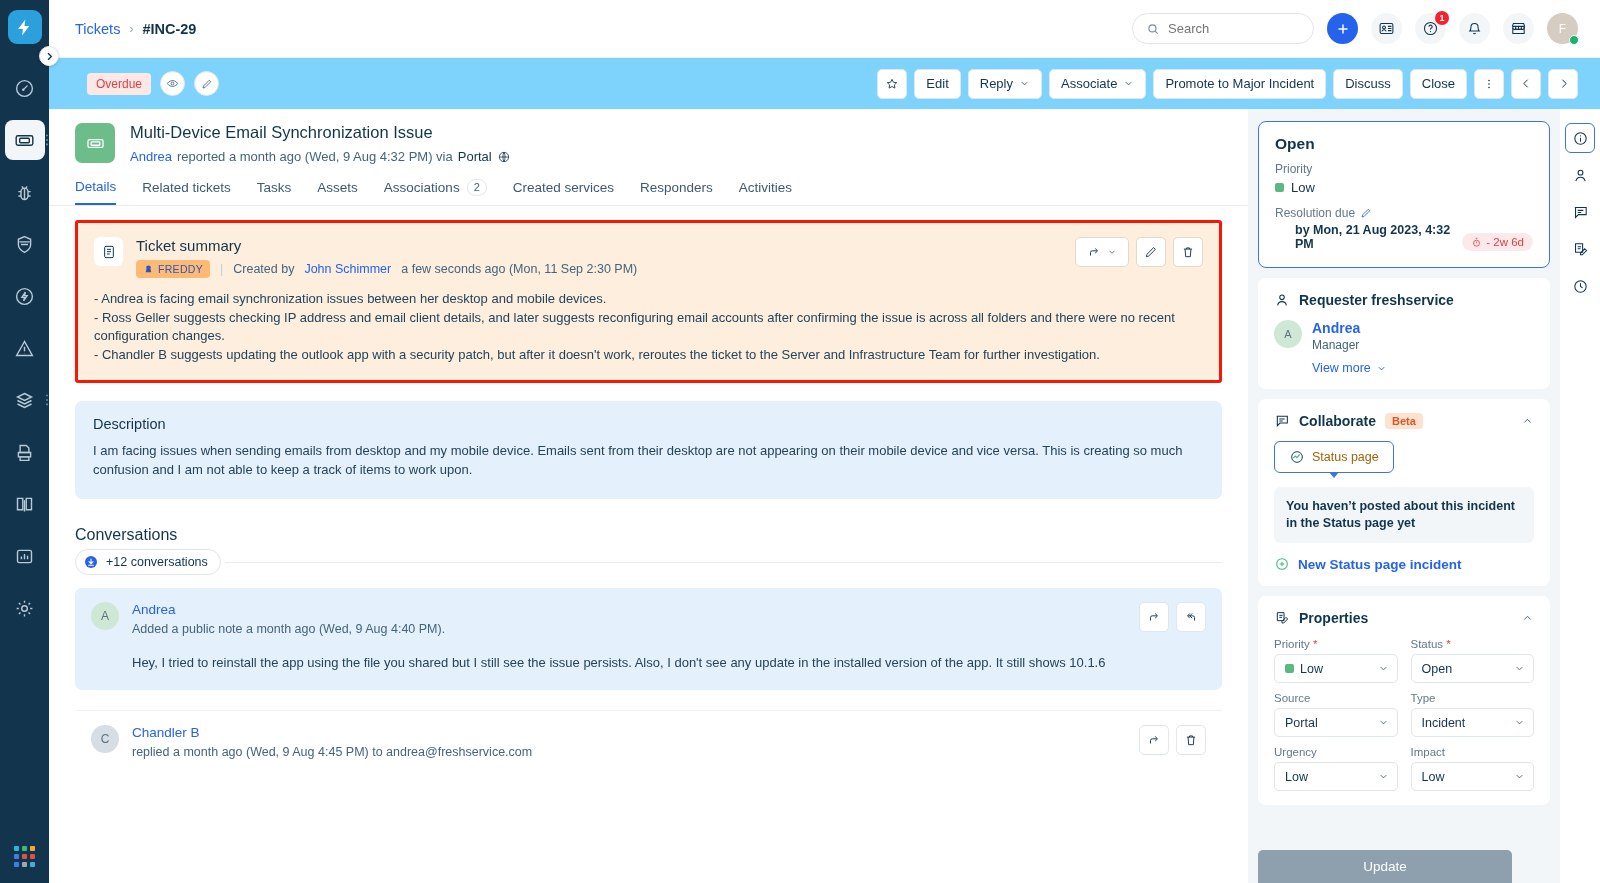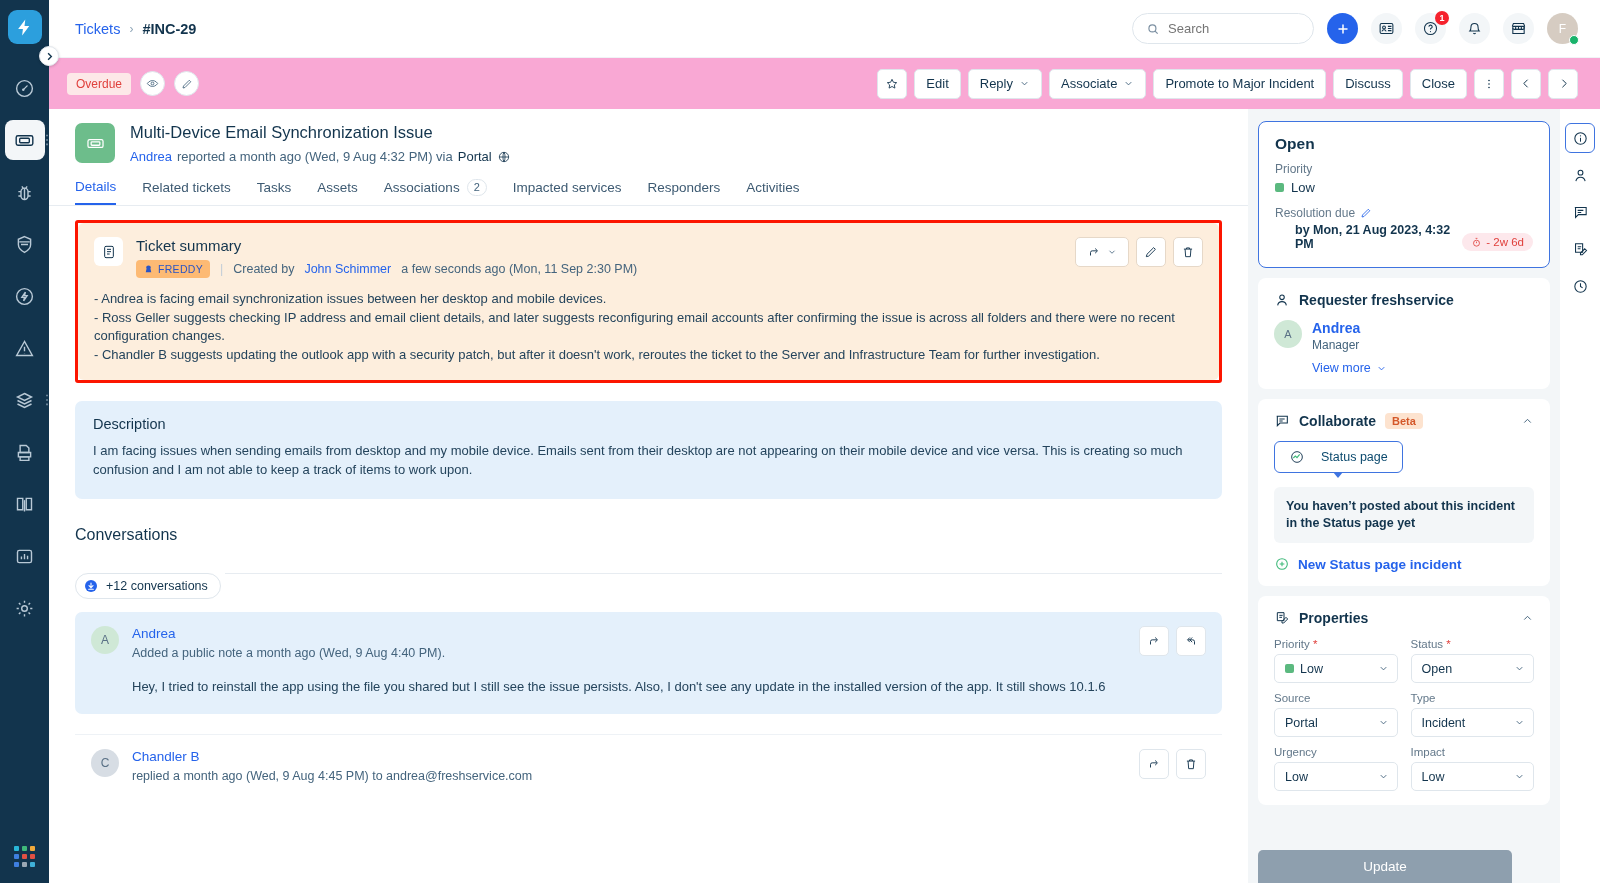--- a/index.html
+++ b/index.html
@@ -72,21 +72,21 @@
     width:14px;height:14px;font-size:9px;display:flex;align-items:center;justify-content:center;font-weight:700;
   }
   .avatar-top{
     width:31px;height:31px;border-radius:50%;background:#d6ccc2;color:#fff;
     display:flex;align-items:center;justify-content:center;font-size:12px;position:relative;cursor:pointer;
   }
   .avatar-top .online{ position:absolute;right:-1px;bottom:-1px;width:10px;height:10px;border-radius:50%;background:#19b36b;border:1.5px solid #fff;}
 
   
   .actionbar{
-    height:52px;background:#f9a8d4;display:flex;align-items:center;padding:0 22px 0 18px;flex:0 0 52px;
+    height:52px;background:#7dd3fc;display:flex;align-items:center;padding:0 22px 0 38px;flex:0 0 52px;
     border-top:1px solid #f0f3f6;
   }
   .pill-overdue{
     background:#fde8e8;color:#e0413d;border-radius:4px;font-size:12px;padding:4px 9px;font-weight:400;
   }
   .circ-btn{
     width:25px;height:25px;border-radius:50%;border:1px solid #dfe6ec;background:#fff;
     display:flex;align-items:center;justify-content:center;cursor:pointer;margin-left:9px;
   }
   .ab-right{ margin-left:auto; display:flex; align-items:center; }
@@ -144,21 +144,21 @@
 
   
   .desc{
     margin-top:18px;background:#e4f0fb;border-radius:7px;padding:15px 18px 20px 18px;
   }
   .desc h3{ font-size:14.5px;font-weight:400;margin-bottom:9px;color:#12344d;}
   .desc p{ font-size:13px;line-height:19px;color:#24445c;}
 
   
   .conv-title{ font-size:16px; margin-top:27px; color:#12344d;}
-  .conv-sep{ display:flex;align-items:flex-start;gap:4px;margin-top:29px; }
+  .conv-sep{ display:flex;align-items:center;gap:4px;margin-top:5px; }
   .conv-chip{
     border:1px solid #dfe6ec;border-radius:15px;background:#fff;height:26px;display:flex;align-items:center;
     gap:7px;padding:0 12px 0 7px;font-size:12.5px;color:#12344d;cursor:pointer;white-space:nowrap;
   }
   .conv-line{ flex:1 1 auto;height:1px;background:#e7ecf1; }
   .conv{
     margin-top:13px;border-radius:7px;padding:14px 16px 18px 16px;display:flex;gap:13px;position:relative;
   }
   .conv.blue{ background:#e4f0fb; }
   .conv.white{ background:#fff; border-top:1px solid #eef2f6; border-radius:0; margin-top:20px;}
@@ -194,22 +194,22 @@
   .card-head{ display:flex;align-items:center;gap:9px;margin-bottom:12px; }
   .card-head .ttl{ font-size:14px;font-weight:700;color:#12344d;}
   .beta{ background:#fde3cf;color:#d4582a;border-radius:4px;font-size:11px;padding:2px 7px;font-weight:700;}
   .chev-up{ margin-left:auto;color:#44647d;cursor:pointer;}
   .requester{ display:flex;gap:10px;}
   .req-av{ width:28px;height:28px;border-radius:50%;background:#cfe8d6;display:flex;align-items:center;justify-content:center;font-size:11px;color:#5a7186;flex:0 0 28px;}
   .req-name{ color:#2563eb;font-size:14px;font-weight:700;cursor:pointer;}
   .req-role{ font-size:12px;color:#44647d;margin-top:2px;}
   .view-more{ color:#2563eb;font-size:12.5px;margin-top:9px;display:flex;align-items:center;gap:5px;cursor:pointer;}
   .sp-btn{
-    border:1.5px solid #3f74e0;border-radius:6px;height:32px;display:inline-flex;align-items:center;gap:16px;
-    padding:0 14px;font-size:12.5px;color:#0c4a6e;background:#fff;cursor:pointer;position:relative;font-family:inherit;
+    border:1.5px solid #3f74e0;border-radius:6px;height:32px;display:inline-flex;align-items:center;gap:7px;
+    padding:0 14px;font-size:12.5px;color:#a16207;background:#fff;cursor:pointer;position:relative;font-family:inherit;
   }
   .sp-caret{
     position:absolute;left:50%;bottom:-6px;transform:translateX(-50%);
     width:0;height:0;border-left:5px solid transparent;border-right:5px solid transparent;border-top:6px solid #3f74e0;
   }
   .sp-note{
     background:#f3f6f8;border-radius:6px;padding:11px 12px;margin-top:14px;
     font-size:12.5px;line-height:17px;color:#12344d;font-weight:700;
   }
   .new-sp{ display:flex;align-items:center;gap:8px;color:#2563eb;font-size:13.5px;font-weight:700;margin-top:13px;cursor:pointer;}
@@ -535,21 +535,21 @@
               <span>Tasks</span>
             </div>
           <div class="tab">
               <span>Assets</span>
             </div>
           <div class="tab">
             <span>Associations</span>
             <span class="cnt">2</span>
           </div>
           <div class="tab">
-              <span>Impacted services</span>
+              <span>Created services</span>
             </div>
           <div class="tab">
               <span>Responders</span>
             </div>
           <div class="tab">
               <span>Activities</span>
             </div>
         </nav>
 
         <div class="scroller">

